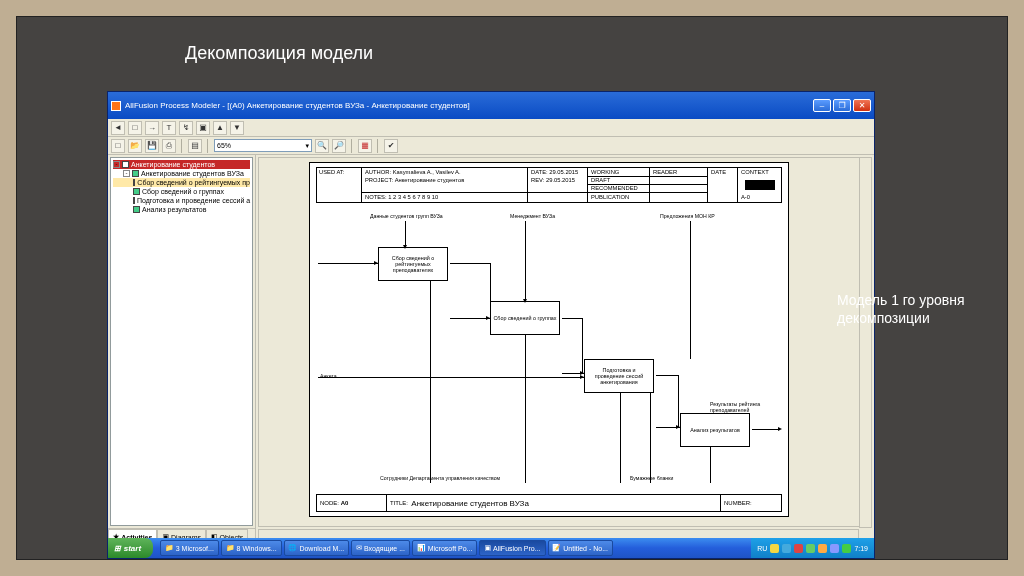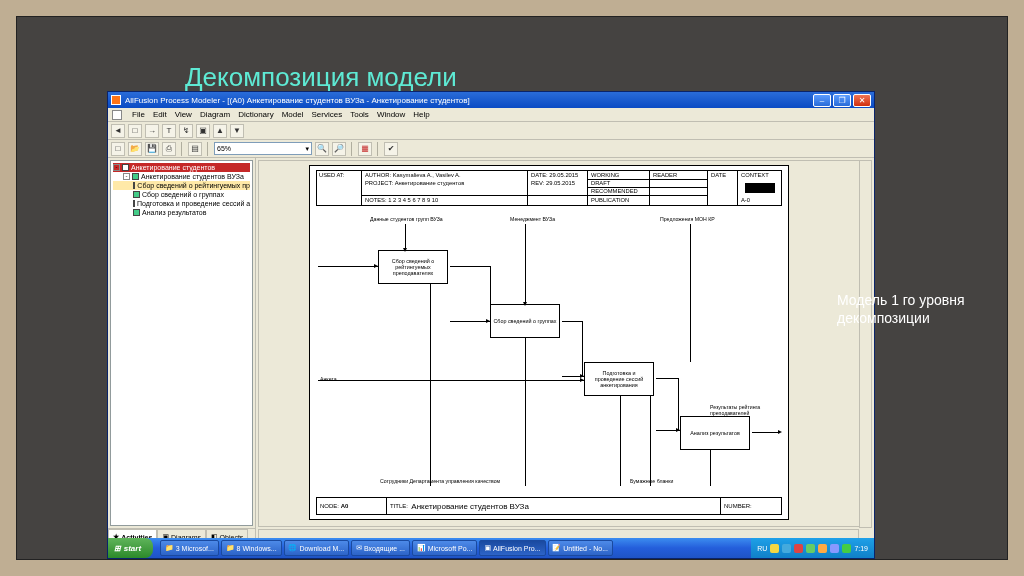--- a/index.html
+++ b/index.html
@@ -12,40 +12,39 @@
     position: relative;
   }
   .slide-frame {
     position: absolute;
     left: 16px; top: 16px; right: 16px; bottom: 16px;
     background: #454341;
     border: 1px solid #222;
     padding: 26px 24px 8px 168px;
   }
   .slide-title {
-    color: #5eead4;
-    font-size: 26px;
+    color: #ffffff;
+    font-size: 18px;
     font-weight: 400;
     margin-bottom: 10px;
-    margin-top: 19px;
   }
   .screenshot {
     position: absolute;
     left: 90px;
     top: 74px;
     width: 768px;
     height: 468px;
     background: #ece9d8;
     border: 1px solid #0a246a;
     display: flex;
     flex-direction: column;
     font-size: 8px;
   }
   .titlebar {
-    height: 16px;
+    height: 27px;
     background: linear-gradient(#2a6cd8,#0a4bc4);
     display: flex;
     align-items: center;
     color: #fff;
     padding: 0 3px;
     font-size: 8px;
   }
   .titlebar .icon { width: 10px; height: 10px; background:#ff7417; margin-right:4px; border:1px solid #fff; font-size:6px; line-height:8px; text-align:center; }
   .titlebar .spacer { flex:1; }
   .winbtn { width:18px; height:13px; margin-left:2px; background:linear-gradient(#5b9cff,#2a6cd8); border:1px solid #fff; border-radius:2px; display:flex; align-items:center; justify-content:center; font-size:8px; color:#fff;}
@@ -137,33 +136,20 @@
 
     <div class="titlebar">
       <div class="icon"></div>
       <span>AllFusion Process Modeler - [(A0) Анкетирование студентов ВУЗа - Анкетирование студентов]</span>
       <div class="spacer"></div>
       <div class="winbtn">–</div>
       <div class="winbtn">❐</div>
       <div class="winbtn close">✕</div>
     </div>
 
-    <div class="menubar">
-      <div class="mini"></div>
-      <span>File</span>
-      <span>Edit</span>
-      <span>View</span>
-      <span>Diagram</span>
-      <span>Dictionary</span>
-      <span>Model</span>
-      <span>Services</span>
-      <span>Tools</span>
-      <span>Window</span>
-      <span>Help</span>
-    </div>
 
     <div class="toolbar">
       <div class="tbtn">◄</div>
       <div class="tbtn">□</div>
       <div class="tbtn">→</div>
       <div class="tbtn">T</div>
       <div class="tbtn">↯</div>
       <div class="tbtn">▣</div>
       <div class="tbtn">▲</div>
       <div class="tbtn">▼</div>

